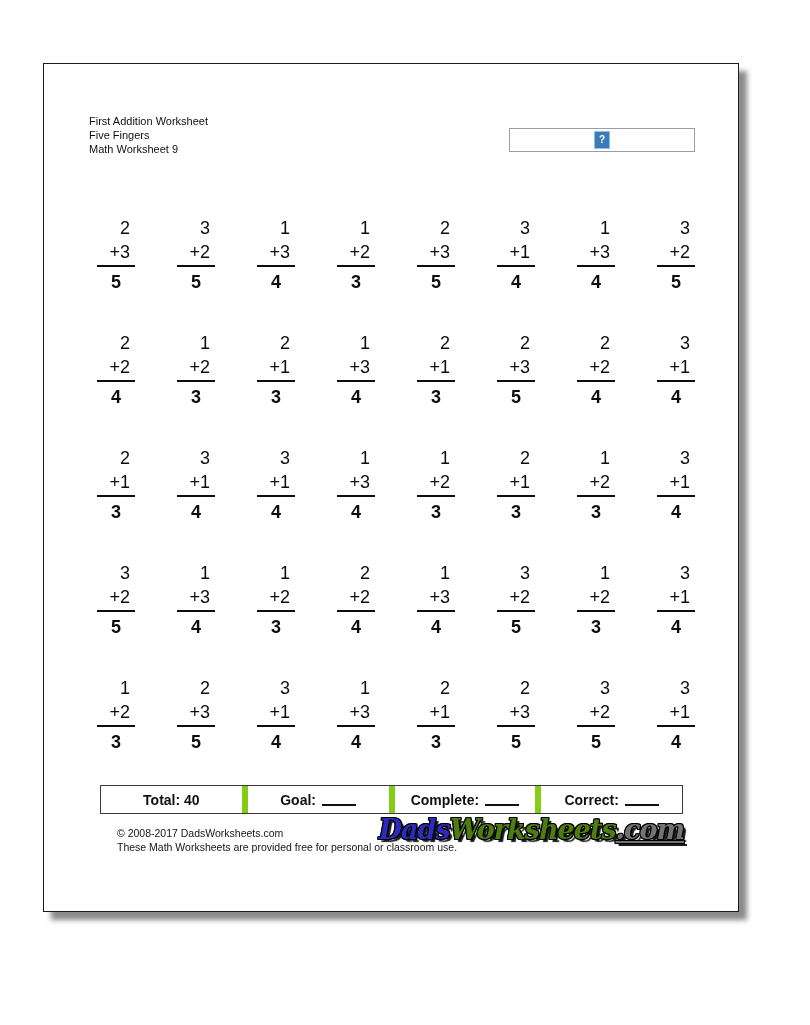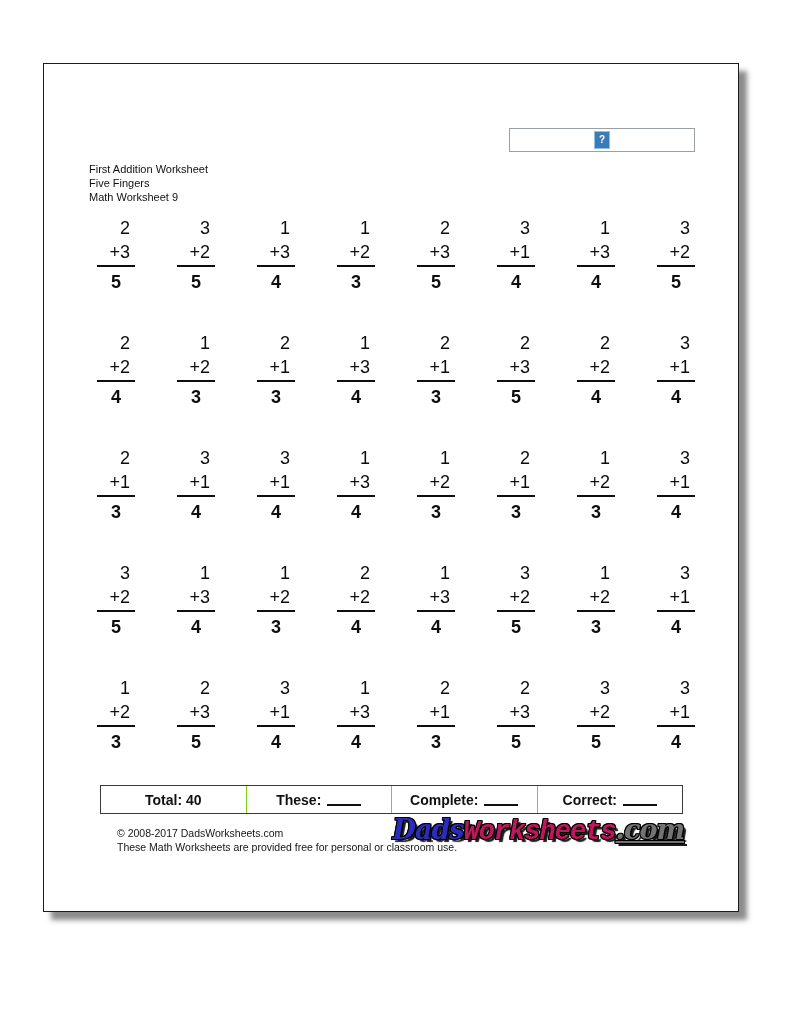--- a/index.html
+++ b/index.html
@@ -7,21 +7,21 @@
     width:810px;height:1025px;background:#ffffff;position:relative;
     font-family:"Liberation Sans",sans-serif;color:#111;
     -webkit-font-smoothing:antialiased;
   }
   .sheet{
     position:absolute;left:43px;top:63px;width:694px;height:847px;
     background:#fff;border:1px solid #1c1c1c;
     box-shadow:8px 8px 5px rgba(45,45,45,0.55);
   }
   
-  .header{position:absolute;left:45px;top:50px;font-size:11px;line-height:14px;color:#101010;margin-top:48px;}
+  .header{position:absolute;left:45px;top:50px;font-size:11px;line-height:14px;color:#101010;}
   
   .keybox{
     position:absolute;left:465px;top:64px;width:184px;height:22px;
     border:1px solid #9aa0a6;background:#fff;
     display:flex;align-items:center;justify-content:center;
   }
   .broken-img{
     width:14px;height:16px;background:#3c7cb6;border:1px solid #8fc0e8;
     color:#fff;font-size:10px;font-weight:bold;line-height:1;
     display:flex;align-items:center;justify-content:center;
@@ -36,41 +36,41 @@
   .p-top{text-align:right;padding-right:5px;}
   .p-bot{text-align:right;padding-right:5px;border-bottom:2px solid #0d0d0d;padding-bottom:1px;}
   .p-ans{text-align:center;font-weight:bold;padding-top:3px;}
   
   .score{
     position:absolute;left:56px;top:721px;width:581px;height:27px;
     display:flex;border:1px solid #3a3a3a;background:#fff;
   }
   .score-cell{
     flex:1;display:flex;align-items:center;justify-content:center;gap:6px;
-    border-right:1px solid #84cc16;font-weight:bold;font-size:14px;white-space:nowrap;
+    border-right:6px solid #84cc16;font-weight:bold;font-size:14px;white-space:nowrap;
   }
   .score-cell:last-child{border-right:none;text-align:center;}
   .blank-line{display:inline-block;width:34px;height:11px;border-bottom:2px solid #111;}
   
   .foot{position:absolute;left:73px;top:762px;font-size:10.5px;line-height:14px;color:#141414;}
   .foot-copy{font-weight:normal;}
   .logo{
     position:absolute;right:54px;top:750px;
     font-family:"DejaVu Serif",serif;font-style:italic;font-weight:bold;
     font-size:27px;letter-spacing:-1px;white-space:nowrap;
   }
   .logo span{
     text-shadow:
       -1px -1px 0 #000, 1px -1px 0 #000, -1px 1px 0 #000, 1px 1px 0 #000,
       -1px 0 0 #000, 1px 0 0 #000, 0 -1px 0 #000, 0 1px 0 #000,
       3px 3px 1px #1a1a1a;
     margin-top: 24px;
   }
   .logo .lg-dads{color:#2b2bbf;}
-  .logo .lg-works{color:#be185d;font-family:Liberation Mono, monospace;}
+  .logo .lg-works{color:#4d7c0f;}
   .logo .lg-com{color:#737373;text-decoration:underline;}
 </style>
 </head>
 <body>
 
 <div class="sheet">
 
   <div class="header">
     <div>First Addition Worksheet</div>
     <div>Five Fingers</div>
@@ -321,21 +321,21 @@
     <div class="p-bot">+1</div>
     <div class="p-ans">4</div>
   </div>
 </div>
 
   <div class="score">
     <div class="score-cell">
       <span>Total: 40</span>
     </div>
     <div class="score-cell">
-      <span>These:</span>
+      <span>Goal:</span>
       <span class="blank-line"></span>
     </div>
     <div class="score-cell">
       <span>Complete:</span>
       <span class="blank-line"></span>
     </div>
     <div class="score-cell">
       <span>Correct:</span>
       <span class="blank-line"></span>
     </div>

